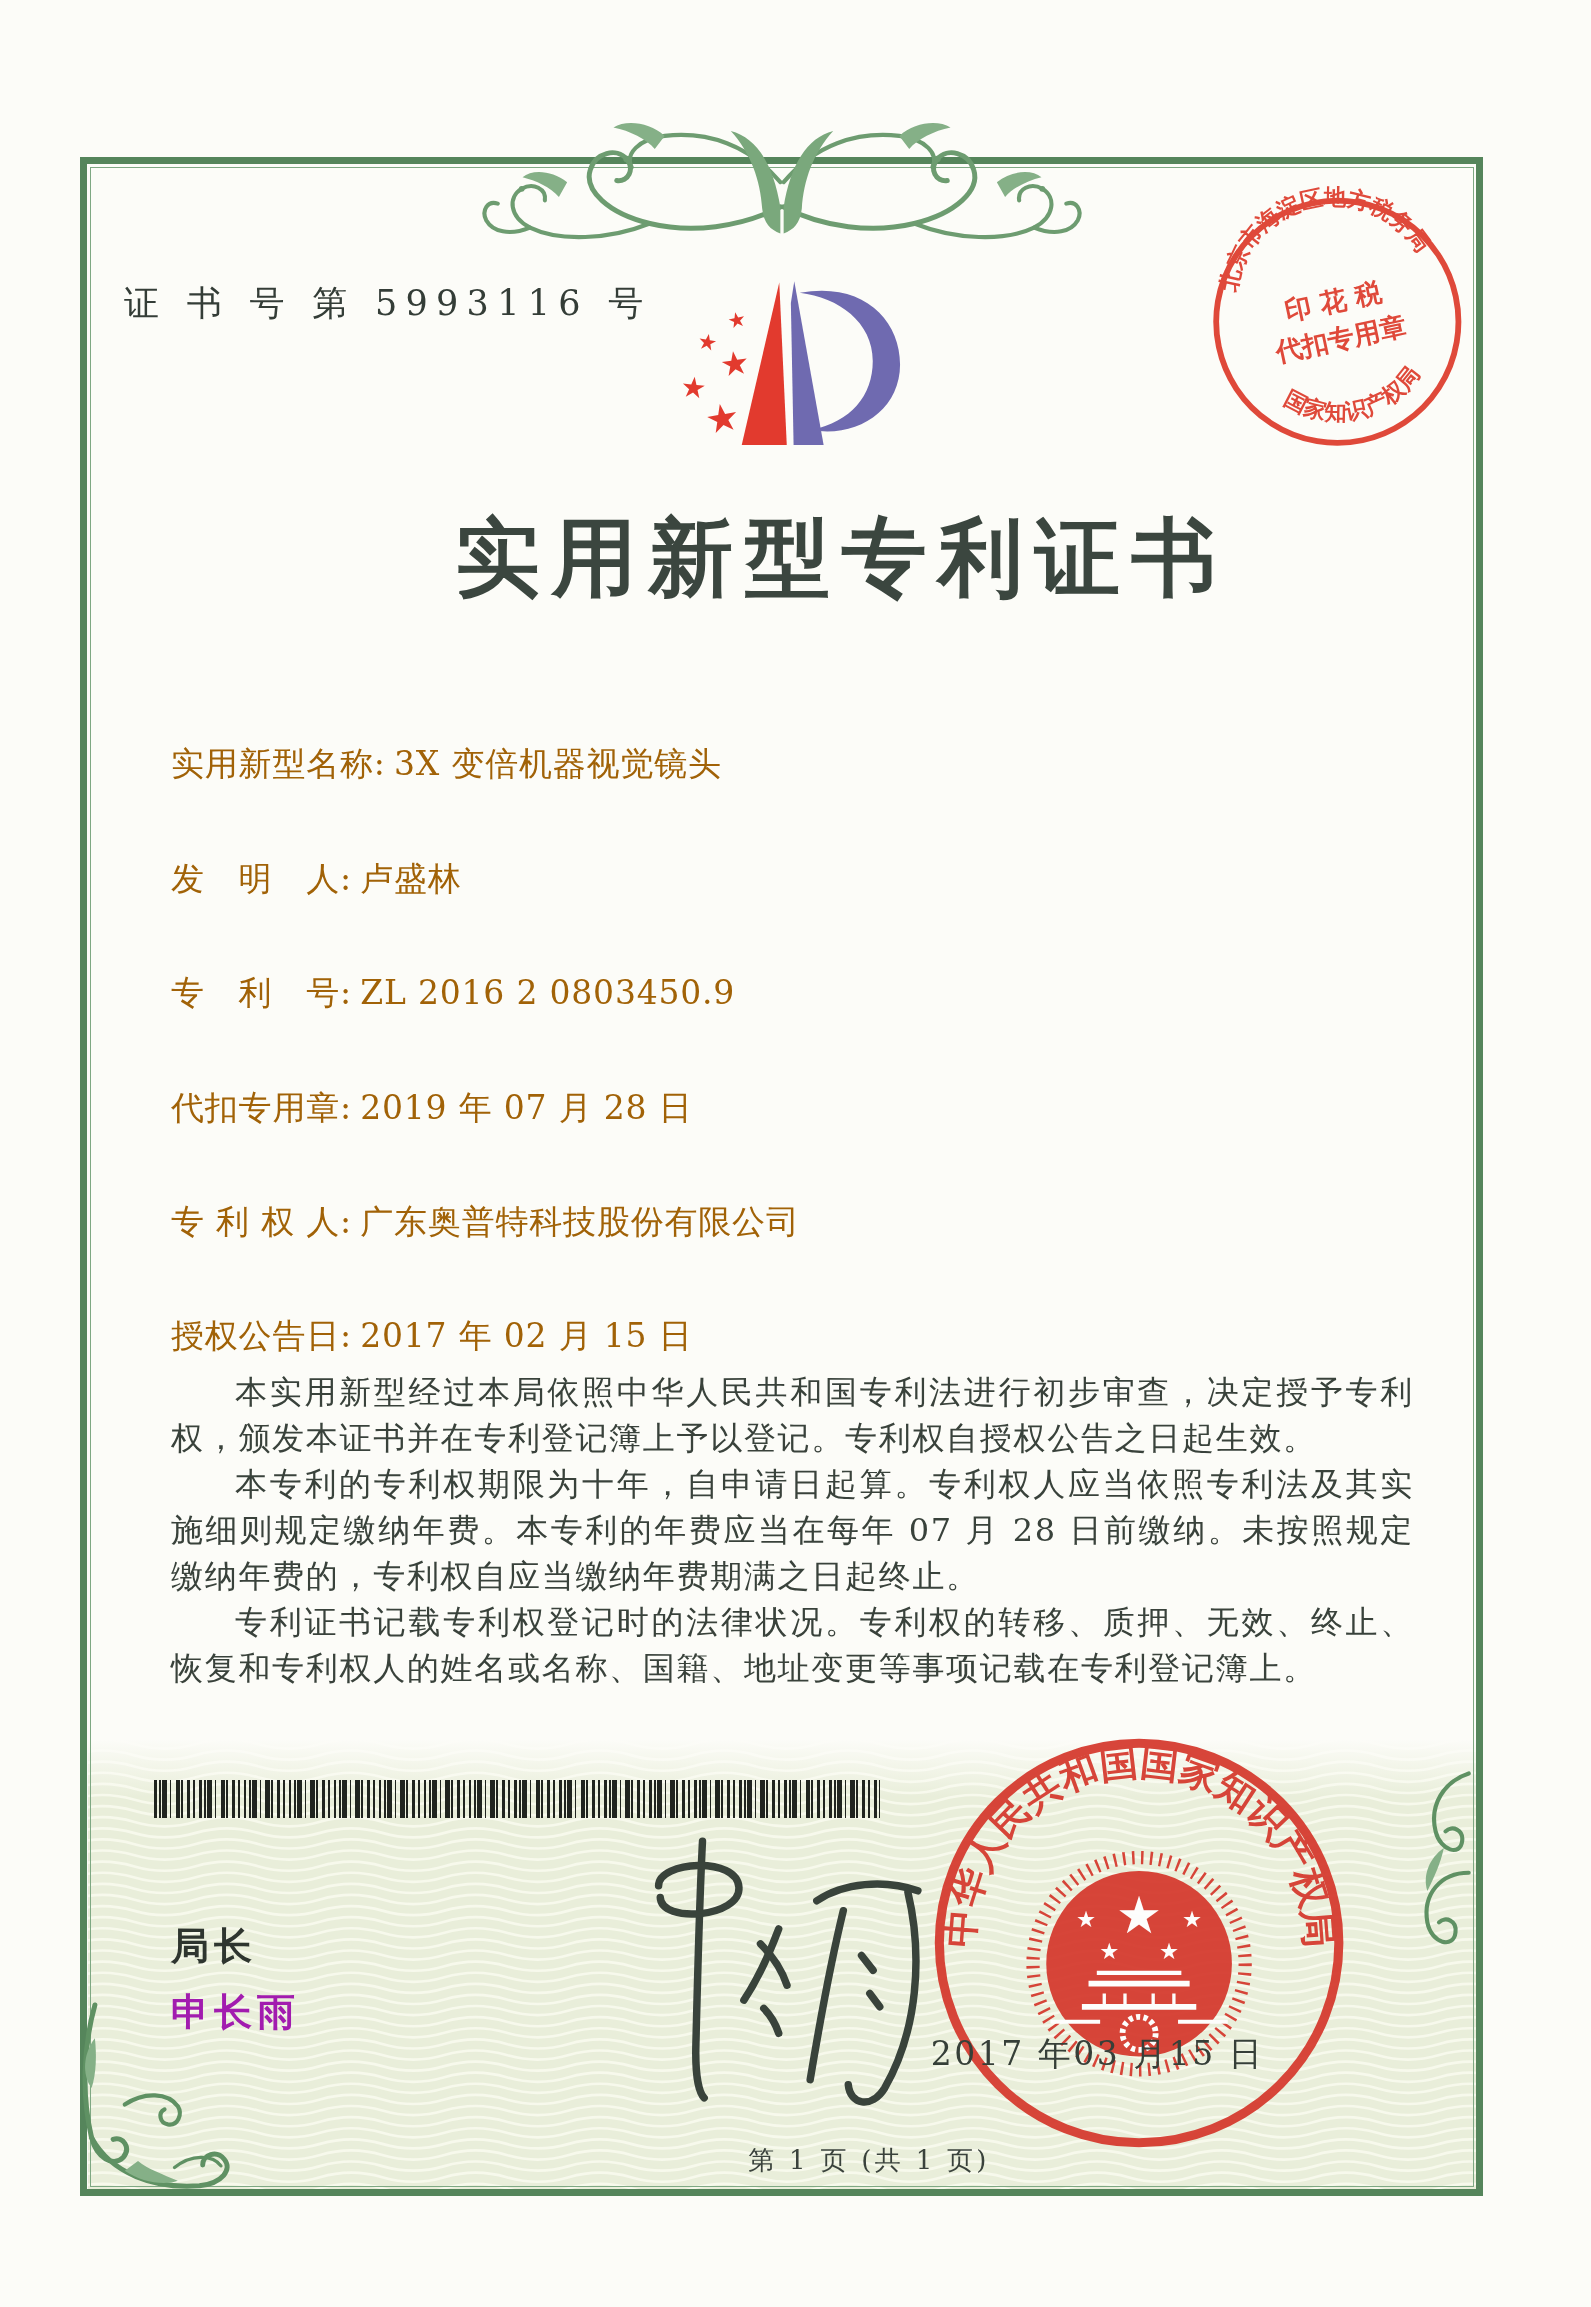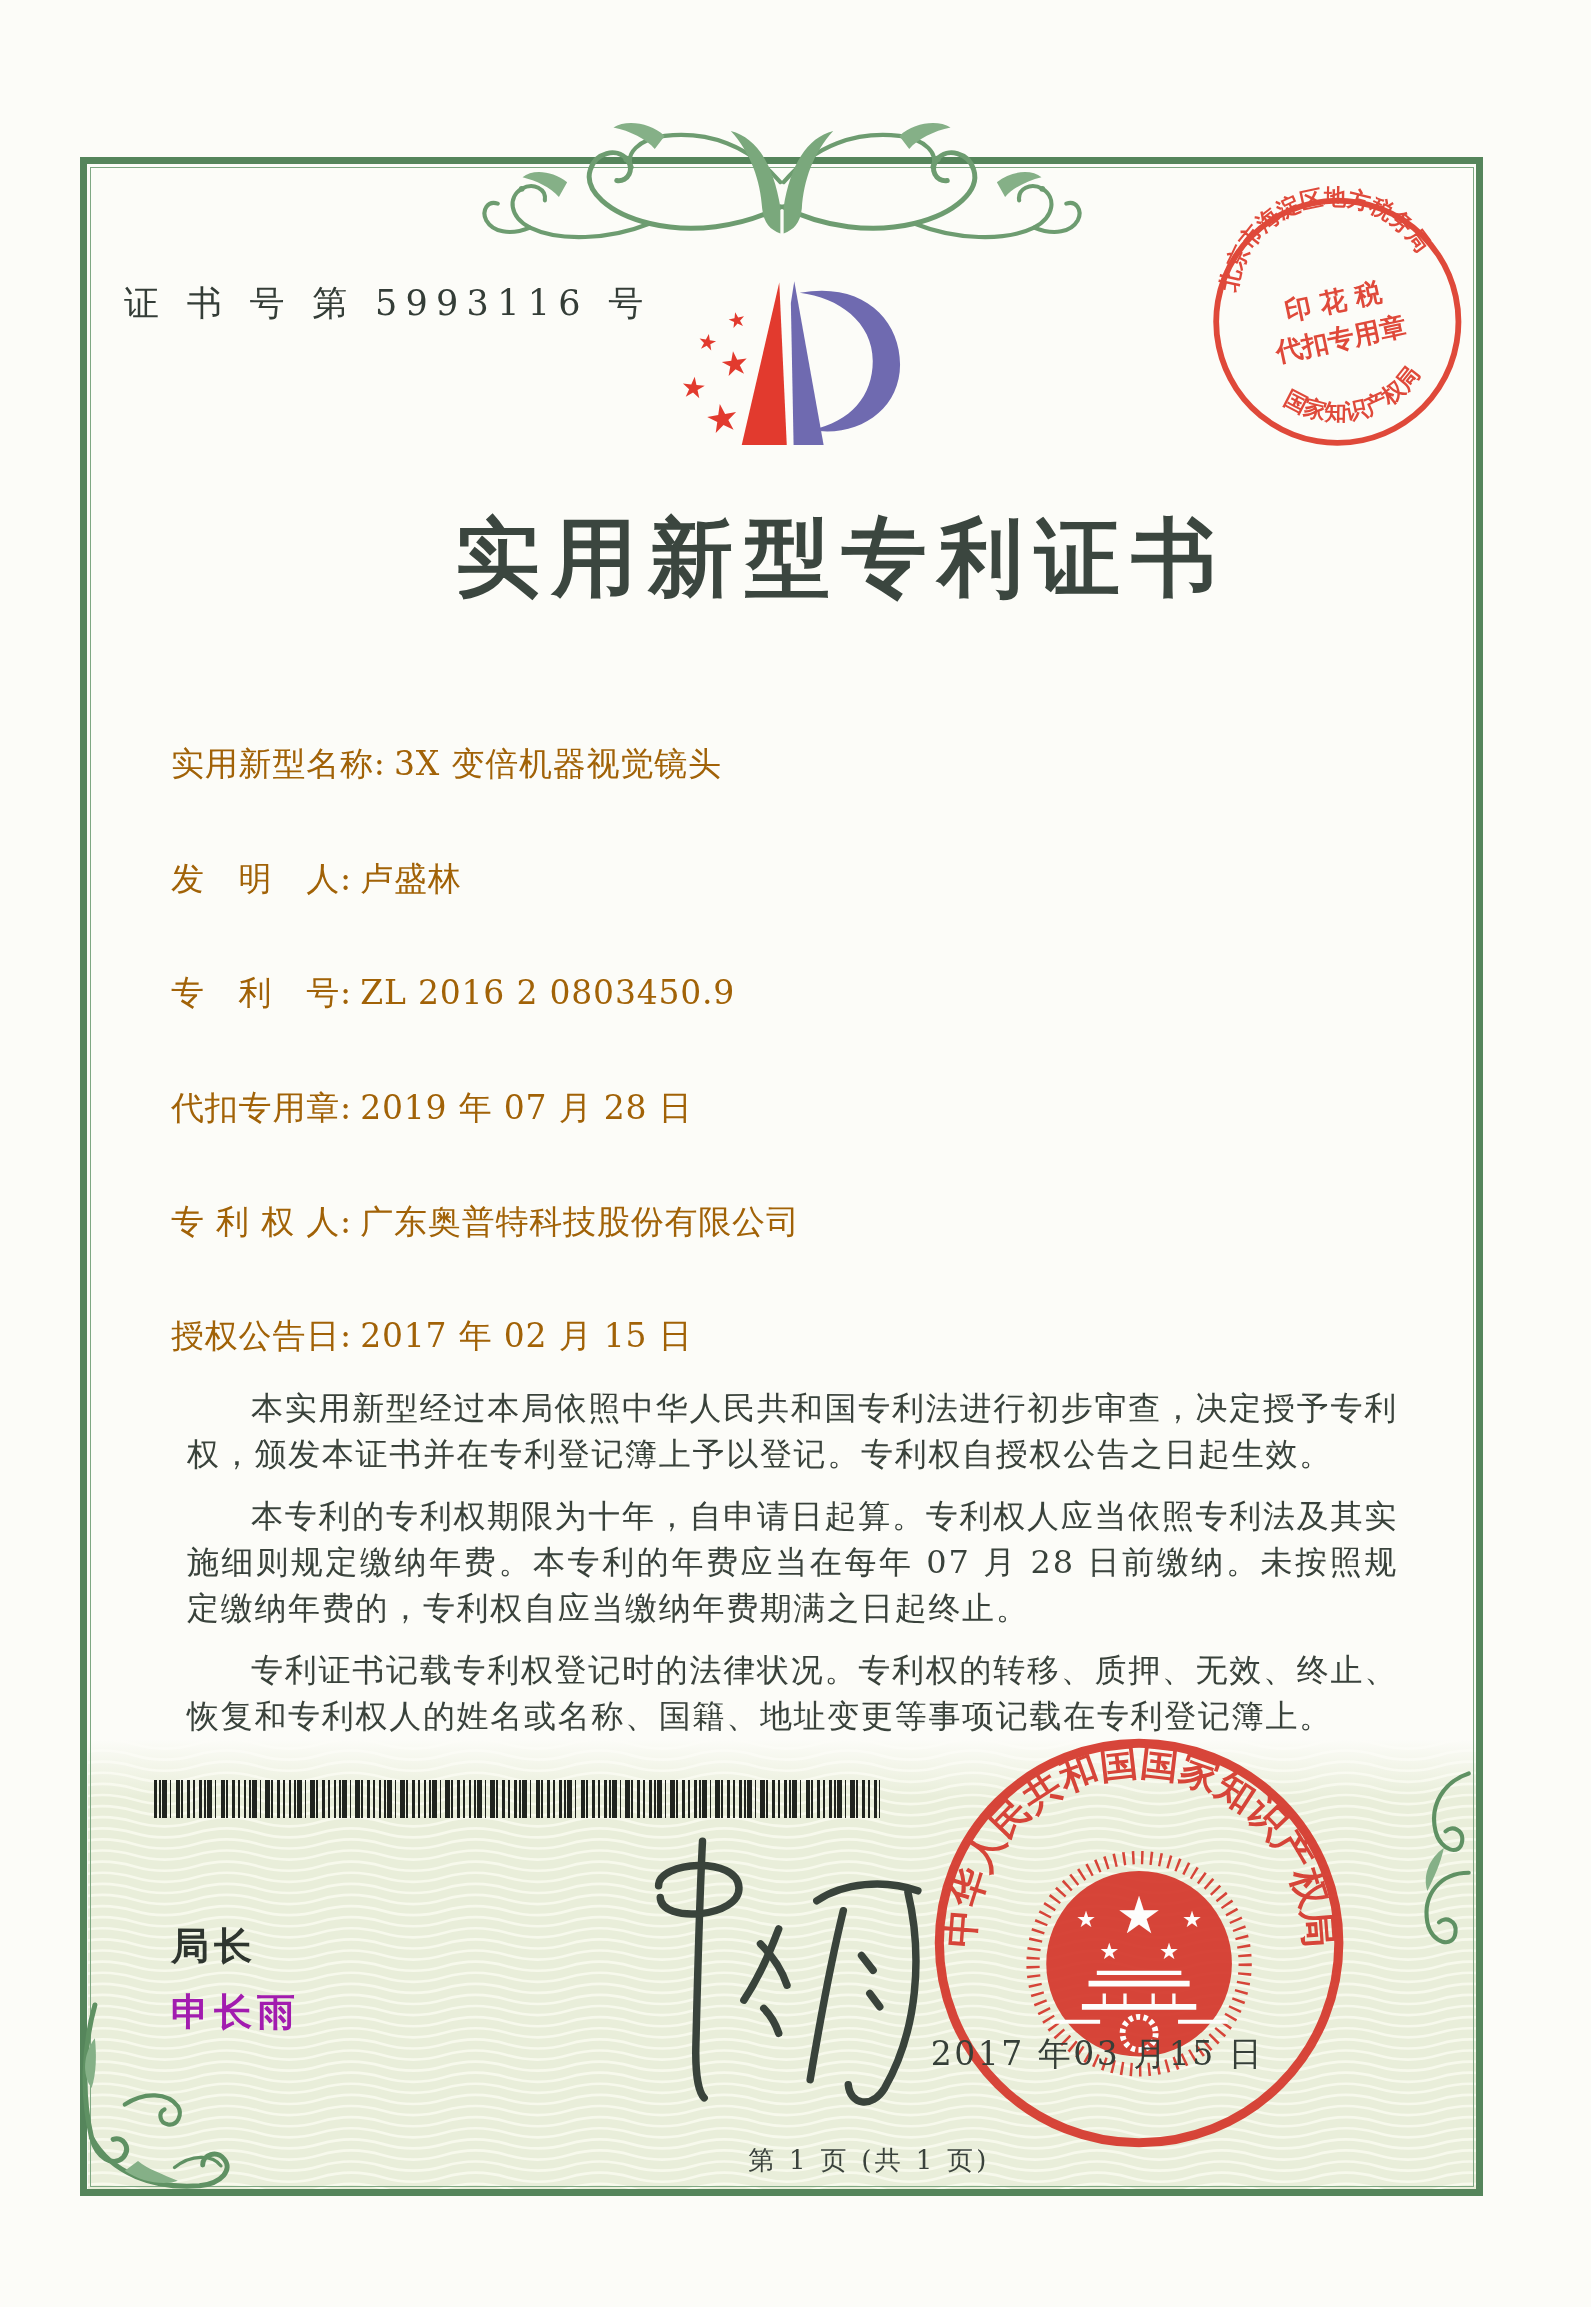--- a/index.html
+++ b/index.html
@@ -17,21 +17,21 @@
              background:linear-gradient(#fcfcf8,rgba(252,252,248,0));}
   
   .cert-no{position:absolute;left:124px;top:280px;font-size:35px;letter-spacing:8.3px;
            color:#343d37;}
   .title{position:absolute;left:80px;top:501px;width:1523px;text-align:center;
          font-size:85px;font-weight:bold;letter-spacing:11.6px;color:#3b463f;}
   .field{position:absolute;left:171px;font-size:33px;color:#a16207;letter-spacing:0.8px;white-space:nowrap;}
   .field .val{margin-left:8.3px;}
   .paras{position:absolute;left:171px;top:1369px;width:1243px;font-size:32px;
          line-height:46px;letter-spacing:1.7px;color:#39423b;text-align:justify;}
-  .paras p{margin:16px;text-indent:2em;}
+  .paras p{margin:0;text-indent:2em;}
   .barcode{position:absolute;left:154px;top:1780px;width:726px;height:38px;
     background:repeating-linear-gradient(90deg,
       #20241f 0 2.5px,rgba(0,0,0,0) 2.5px 5px,
       #20241f 5px 6.6px,rgba(0,0,0,0) 6.6px 8.3px,
       #20241f 8.3px 13.3px,rgba(0,0,0,0) 13.3px 15.7px,
       #20241f 15.7px 17.4px,rgba(0,0,0,0) 17.4px 21.5px,
       #20241f 21.5px 26px,rgba(0,0,0,0) 26px 27px,
       #20241f 27px 29px,rgba(0,0,0,0) 29px 33px,
       #20241f 33px 36px,rgba(0,0,0,0) 36px 39px,
       #20241f 39px 41px,rgba(0,0,0,0) 41px 45px);}

